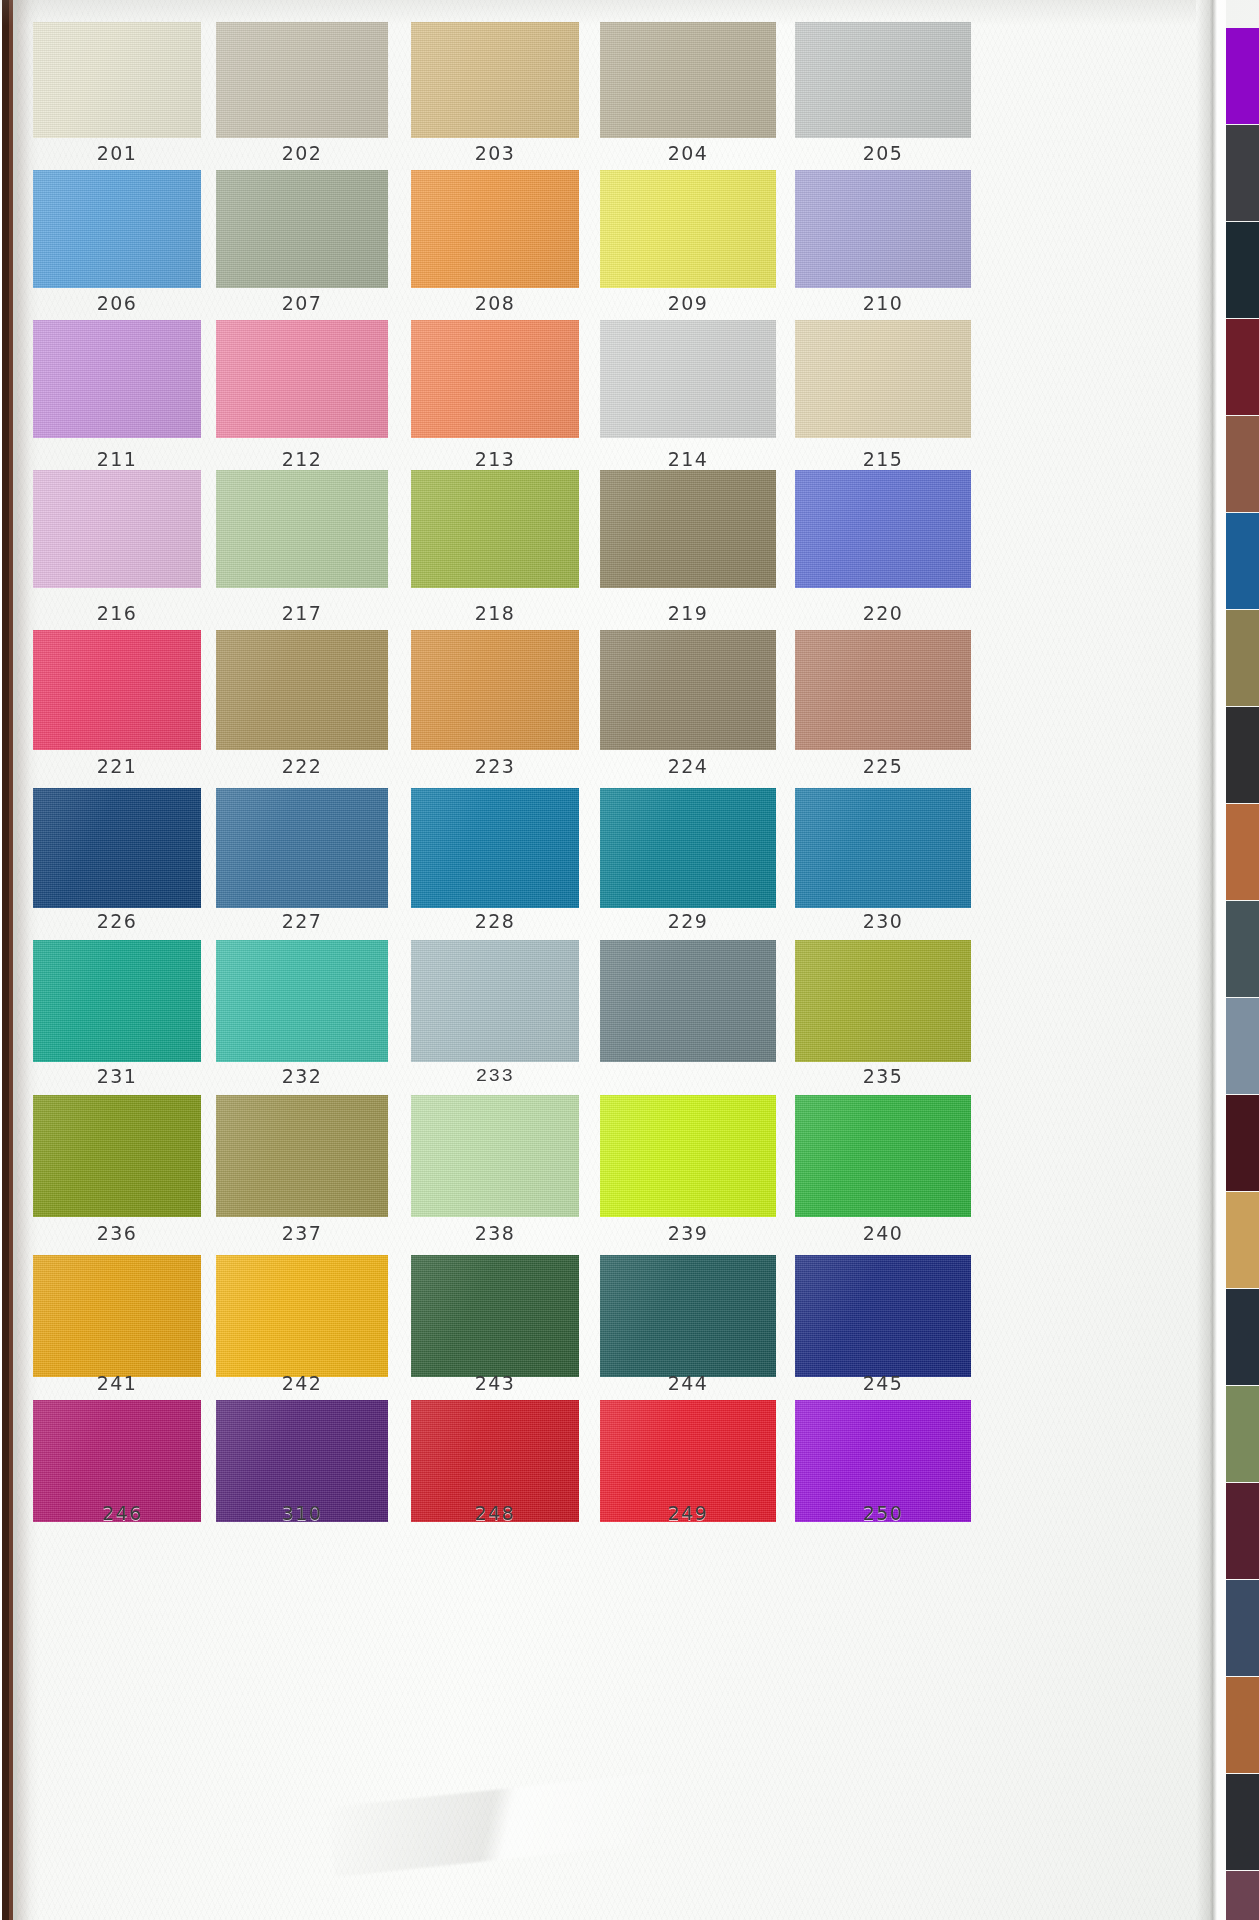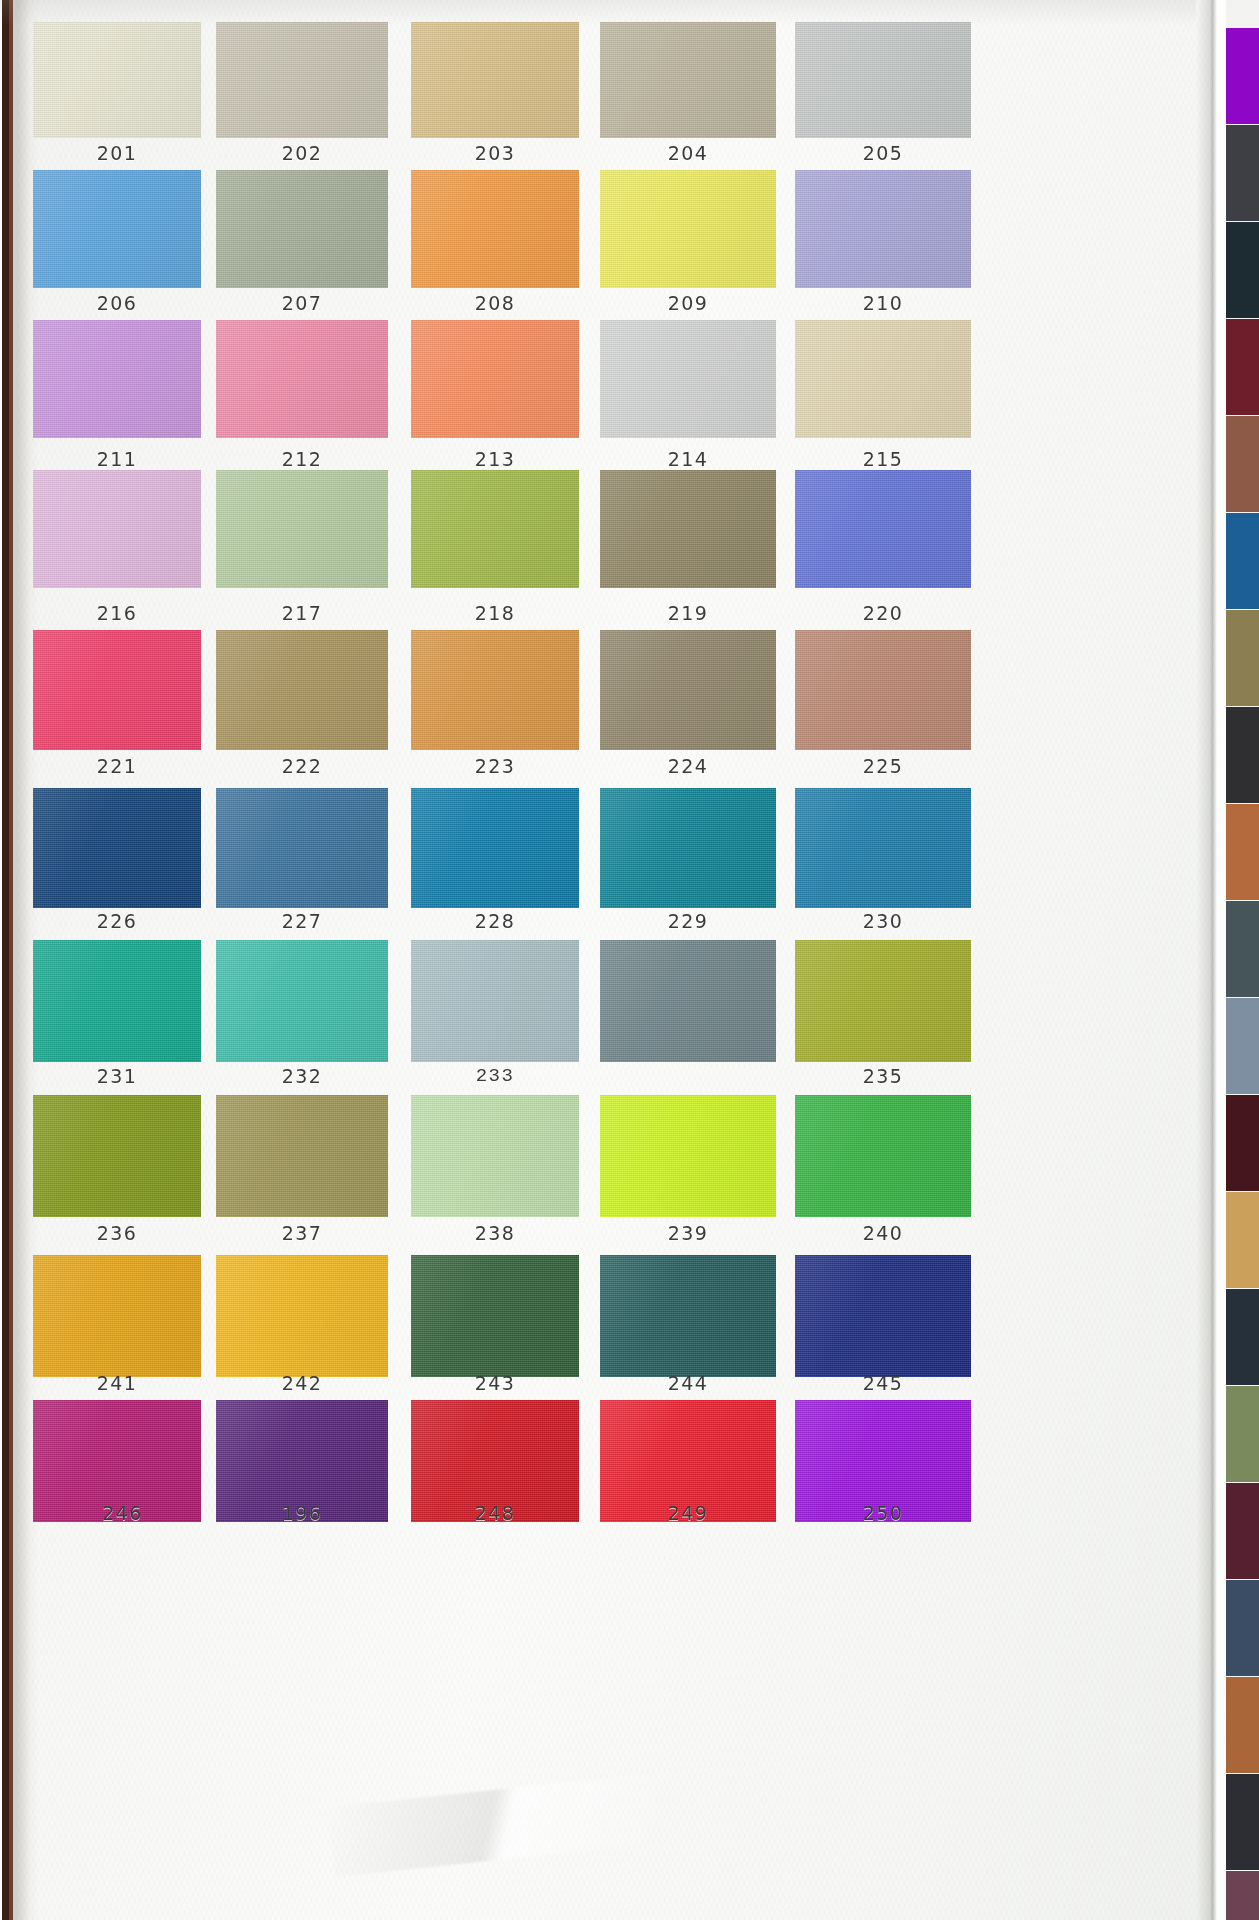--- a/index.html
+++ b/index.html
@@ -429,21 +429,21 @@
           <div class="weave"></div>
         </div>
       </div>
       <div class="label" style="left: 33px; width: 179px; top: 1502px;">246</div>
       <div class="cell" style="left: 216px; top: 1400px; width: 172px; height: 122px;">
         <div class="shadow"></div>
         <div class="sw" style="background: rgb(84, 34, 119);">
           <div class="weave"></div>
         </div>
       </div>
-      <div class="label" style="left: 216px; width: 172px; top: 1502px;">196</div>
+      <div class="label" style="left: 216px; width: 172px; top: 1502px;">310</div>
       <div class="cell" style="left: 411px; top: 1400px; width: 168px; height: 122px;">
         <div class="shadow"></div>
         <div class="sw" style="background: rgb(205, 23, 35);">
           <div class="weave"></div>
         </div>
       </div>
       <div class="label" style="left: 411px; width: 168px; top: 1502px;">248</div>
       <div class="cell" style="left: 600px; top: 1400px; width: 176px; height: 122px;">
         <div class="shadow"></div>
         <div class="sw" style="background: rgb(234, 27, 44);">

